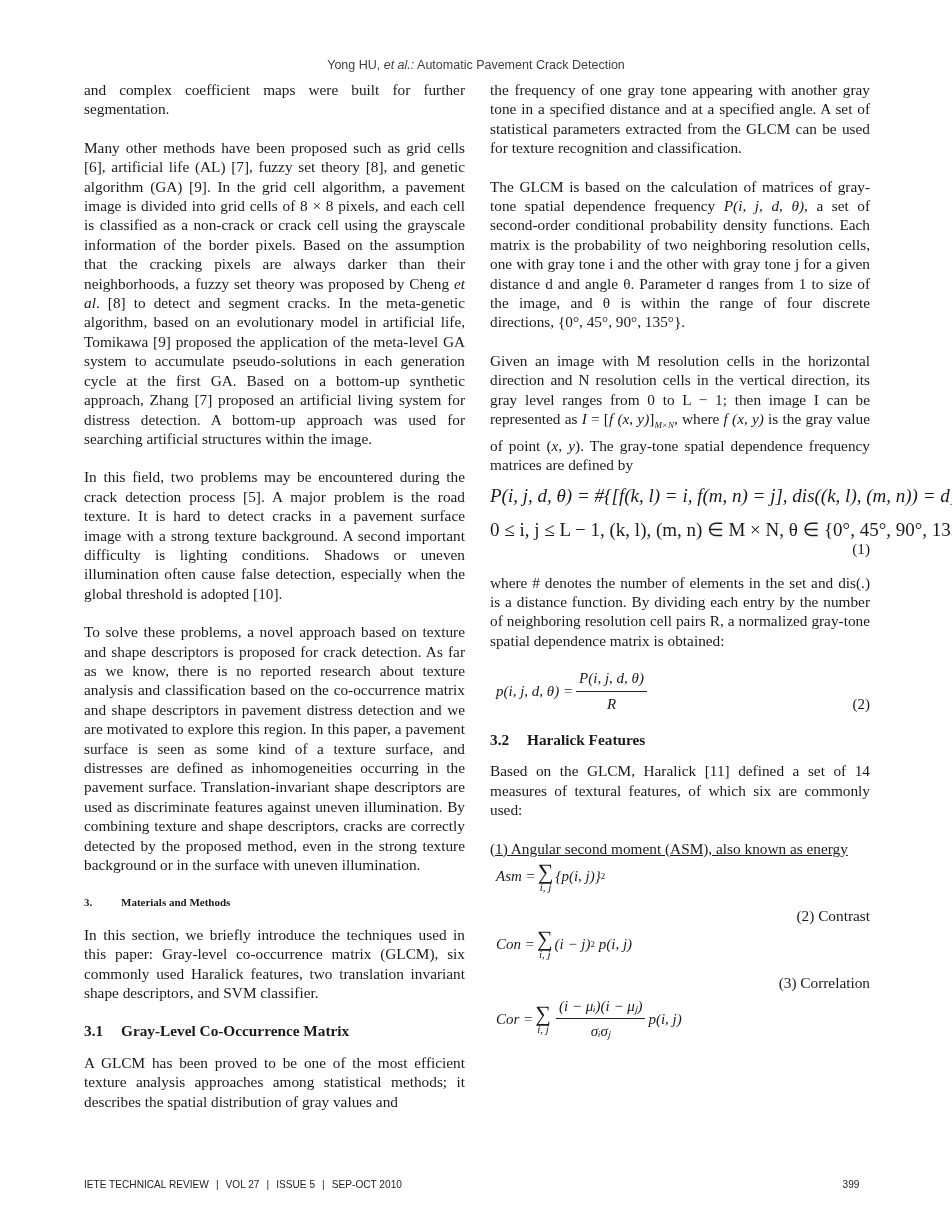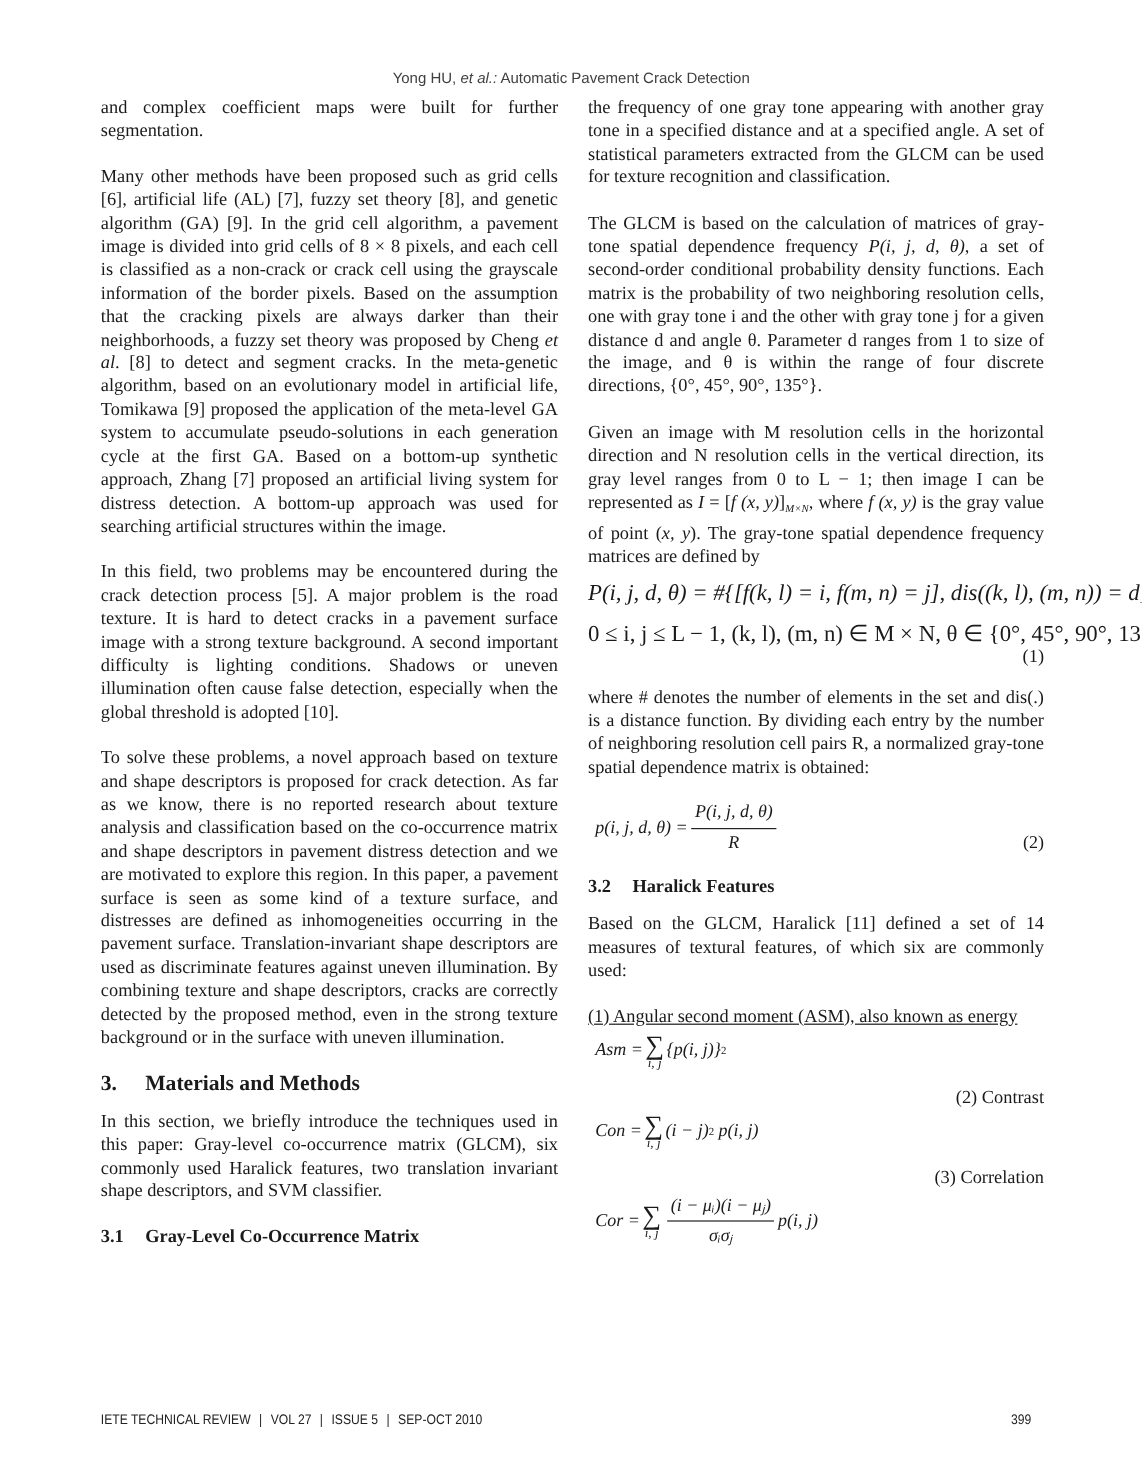--- a/index.html
+++ b/index.html
@@ -9,21 +9,21 @@
     font-family: "Liberation Sans", sans-serif; font-size: 12.5px; color: #404040;
   }
   .col {
     position: absolute; top: 80px; width: 381px;
     font-family: "Liberation Serif", serif; font-size: 15.3px; line-height: 19.4px;
     text-align: justify; hyphens: manual;
   }
   .col.left { left: 84px; }
   .col.right { left: 490px; width: 380px; }
   p { margin: 0 0 19px 0; }
-  .sec { font-weight: bold; font-size: 18px; margin: 0 0 12px 0; text-align: left; }
+  .sec { font-weight: bold; font-size: 11px; margin: 0 0 12px 0; text-align: left; }
   .sec .num { display: inline-block; width: 37px; }
   .subsec { font-weight: bold; font-size: 15.3px; margin: 0 0 12px 0; text-align: left; }
   .subsec .num { display: inline-block; width: 37px; }
   .eq-line { text-align: left; font-style: normal; margin: 0; white-space: nowrap; font-size: 19px; }
   .eq-num { text-align: right; margin: 0 0 14px 0; }
   .it { font-style: italic; }
   .formula { font-family: "Liberation Serif", serif; font-size: 15px; margin: 4px 0 14px 6px; text-align: left; white-space: nowrap; display: flex; align-items: center; }
   .frac { display: inline-flex; flex-direction: column; align-items: center; vertical-align: middle; margin: 0 3px; }
   .frac .num-part { border-bottom: 1px solid #222; padding: 0 3px 2px 3px; }
   .frac .den-part { padding-top: 3px; }
@@ -51,20 +51,21 @@
 </div>
 
 <div class="col left">
   <p>and complex coefficient maps were built for further segmentation.</p>
   <p><span>Many other methods have been proposed such as grid cells [6], artificial life (AL) [7], fuzzy set theory [8], and genetic algorithm (GA) [9]. In the grid cell algorithm, a pavement image is divided into grid cells of 8 × 8 pixels, and each cell is classified as a non-crack or crack cell using the grayscale information of the border pixels. Based on the assumption that the cracking pixels are always darker than their neighborhoods, a fuzzy set theory was proposed by Cheng </span><i>et al</i><span>. [8] to detect and segment cracks. In the meta-genetic algorithm, based on an evolutionary model in artificial life, Tomikawa [9] proposed the application of the meta-level GA system to accumulate pseudo-solutions in each generation cycle at the first GA. Based on a bottom-up synthetic approach, Zhang [7] proposed an artificial living system for distress detection. A bottom-up approach was used for searching artificial structures within the image.</span></p>
   <p>In this field, two problems may be encountered during the crack detection process [5]. A major problem is the road texture. It is hard to detect cracks in a pavement sur­face image with a strong texture background. A second important difficulty is lighting conditions. Shadows or uneven illumination often cause false detection, espe­cially when the global threshold is adopted [10].</p>
   <p>To solve these problems, a novel approach based on texture and shape descriptors is proposed for crack detection. As far as we know, there is no reported research about texture analysis and classification based on the co-occurrence matrix and shape descriptors in pavement distress detection and we are motivated to explore this region. In this paper, a pavement surface is seen as some kind of a texture surface, and distresses are defined as inhomogeneities occurring in the pavement surface. Translation-invariant shape descriptors are used as discriminate features against uneven illumination. By combining texture and shape descriptors, cracks are correctly detected by the proposed method, even in the strong texture background or in the surface with uneven illumination.</p>
   <div class="sec"><span class="num">3.</span><span>Materials and Methods</span></div>
   <p>In this section, we briefly introduce the techniques used in this paper: Gray-level co-occurrence matrix (GLCM), six commonly used Haralick features, two translation invariant shape descriptors, and SVM classifier.</p>
   <div class="subsec"><span class="num">3.1</span><span>Gray-Level Co-Occurrence Matrix</span></div>
+  <p>A GLCM has been proved to be one of the most efficient texture analysis approaches among statistical methods; it describes the spatial distribution of gray values and</p>
 </div>
 
 <div class="col right">
   <p>the frequency of one gray tone appearing with another gray tone in a specified distance and at a specified angle. A set of statistical parameters extracted from the GLCM can be used for texture recognition and clas­sification.</p>
   <p><span>The GLCM is based on the calculation of matrices of gray-tone spatial dependence frequency </span><i>P(i, j, d, θ)</i><span>, a set of second-order conditional probability density functions. Each matrix is the probability of two neigh­boring resolution cells, one with gray tone i and the other with gray tone j for a given distance d and angle θ. Parameter d ranges from 1 to size of the image, and θ is within the range of four discrete directions, {0°, 45°, 90°, 135°}.</span></p>
   <p style="margin-bottom:12px"><span>Given an image with M resolution cells in the horizontal direction and N resolution cells in the vertical direction, its gray level ranges from 0 to L − 1; then image I can be represented as </span><i>I</i><span> = [</span><i>f (x, y)</i><span>]</span><sub class="small">M×N</sub><span>, where </span><i>f (x, y)</i><span> is the gray value of point (</span><i>x, y</i><span>). The gray-tone spatial dependence frequency matrices are defined by</span></p>
 
   <div>
     <p class="eq-line it" style="margin-bottom:14px">P(i, j, d, θ) = #{[f(k, l) = i, f(m, n) = j], dis((k, l), (m, n)) = d}</p>
     <p class="eq-line">0 ≤ i, j ≤ L − 1, (k, l), (m, n) ∈ M × N, θ ∈ {0°, 45°, 90°, 135°}</p>

